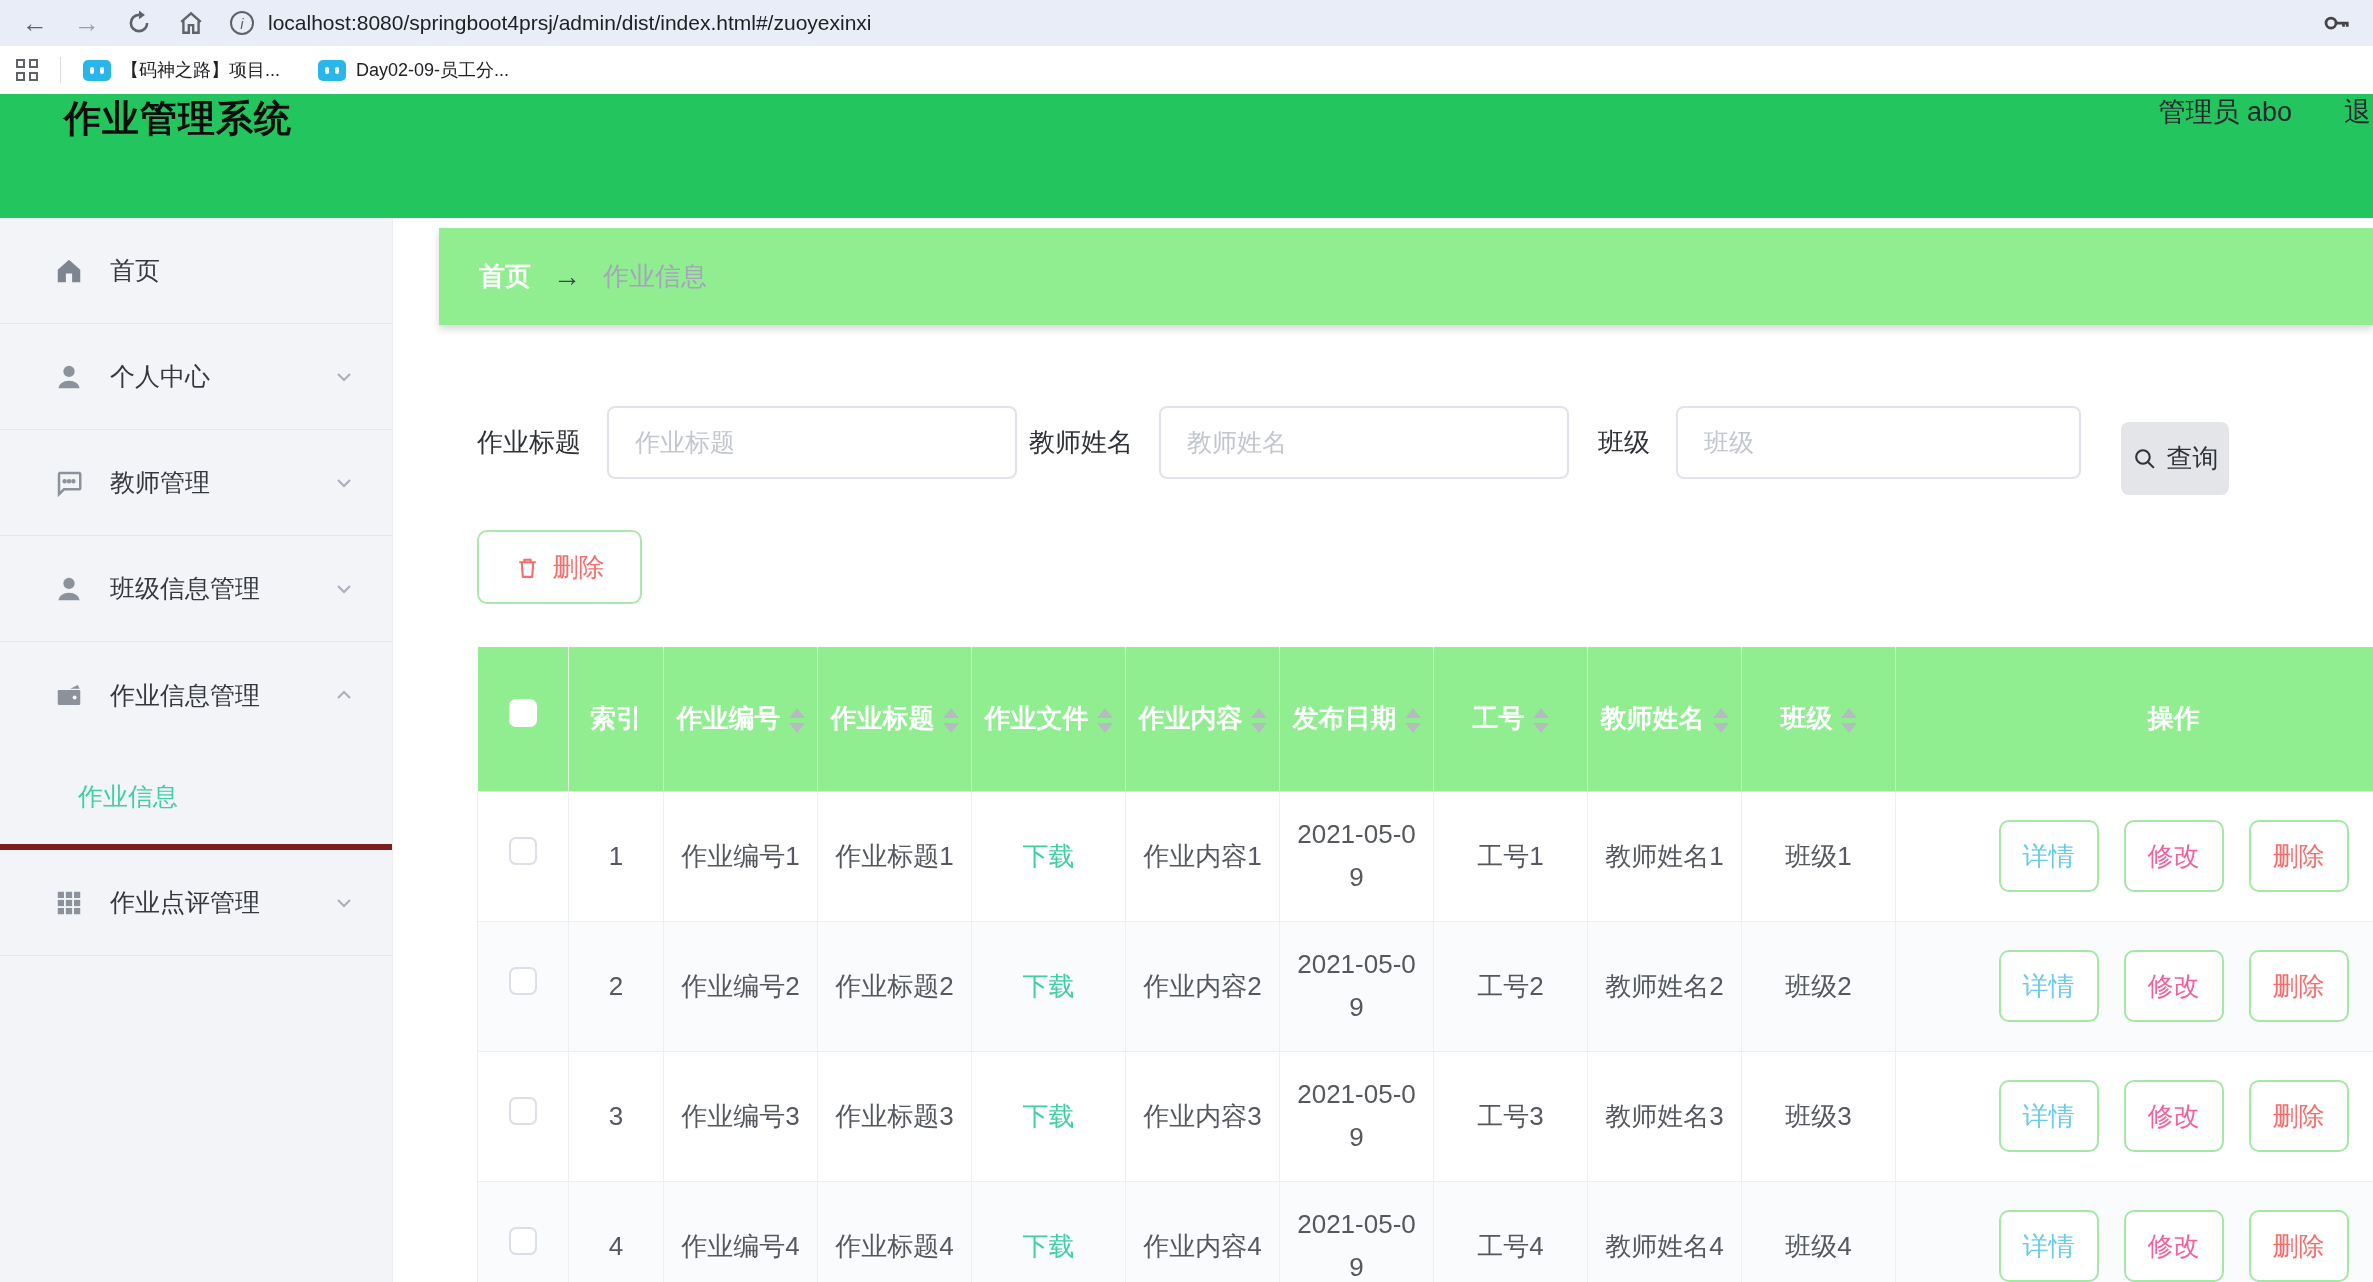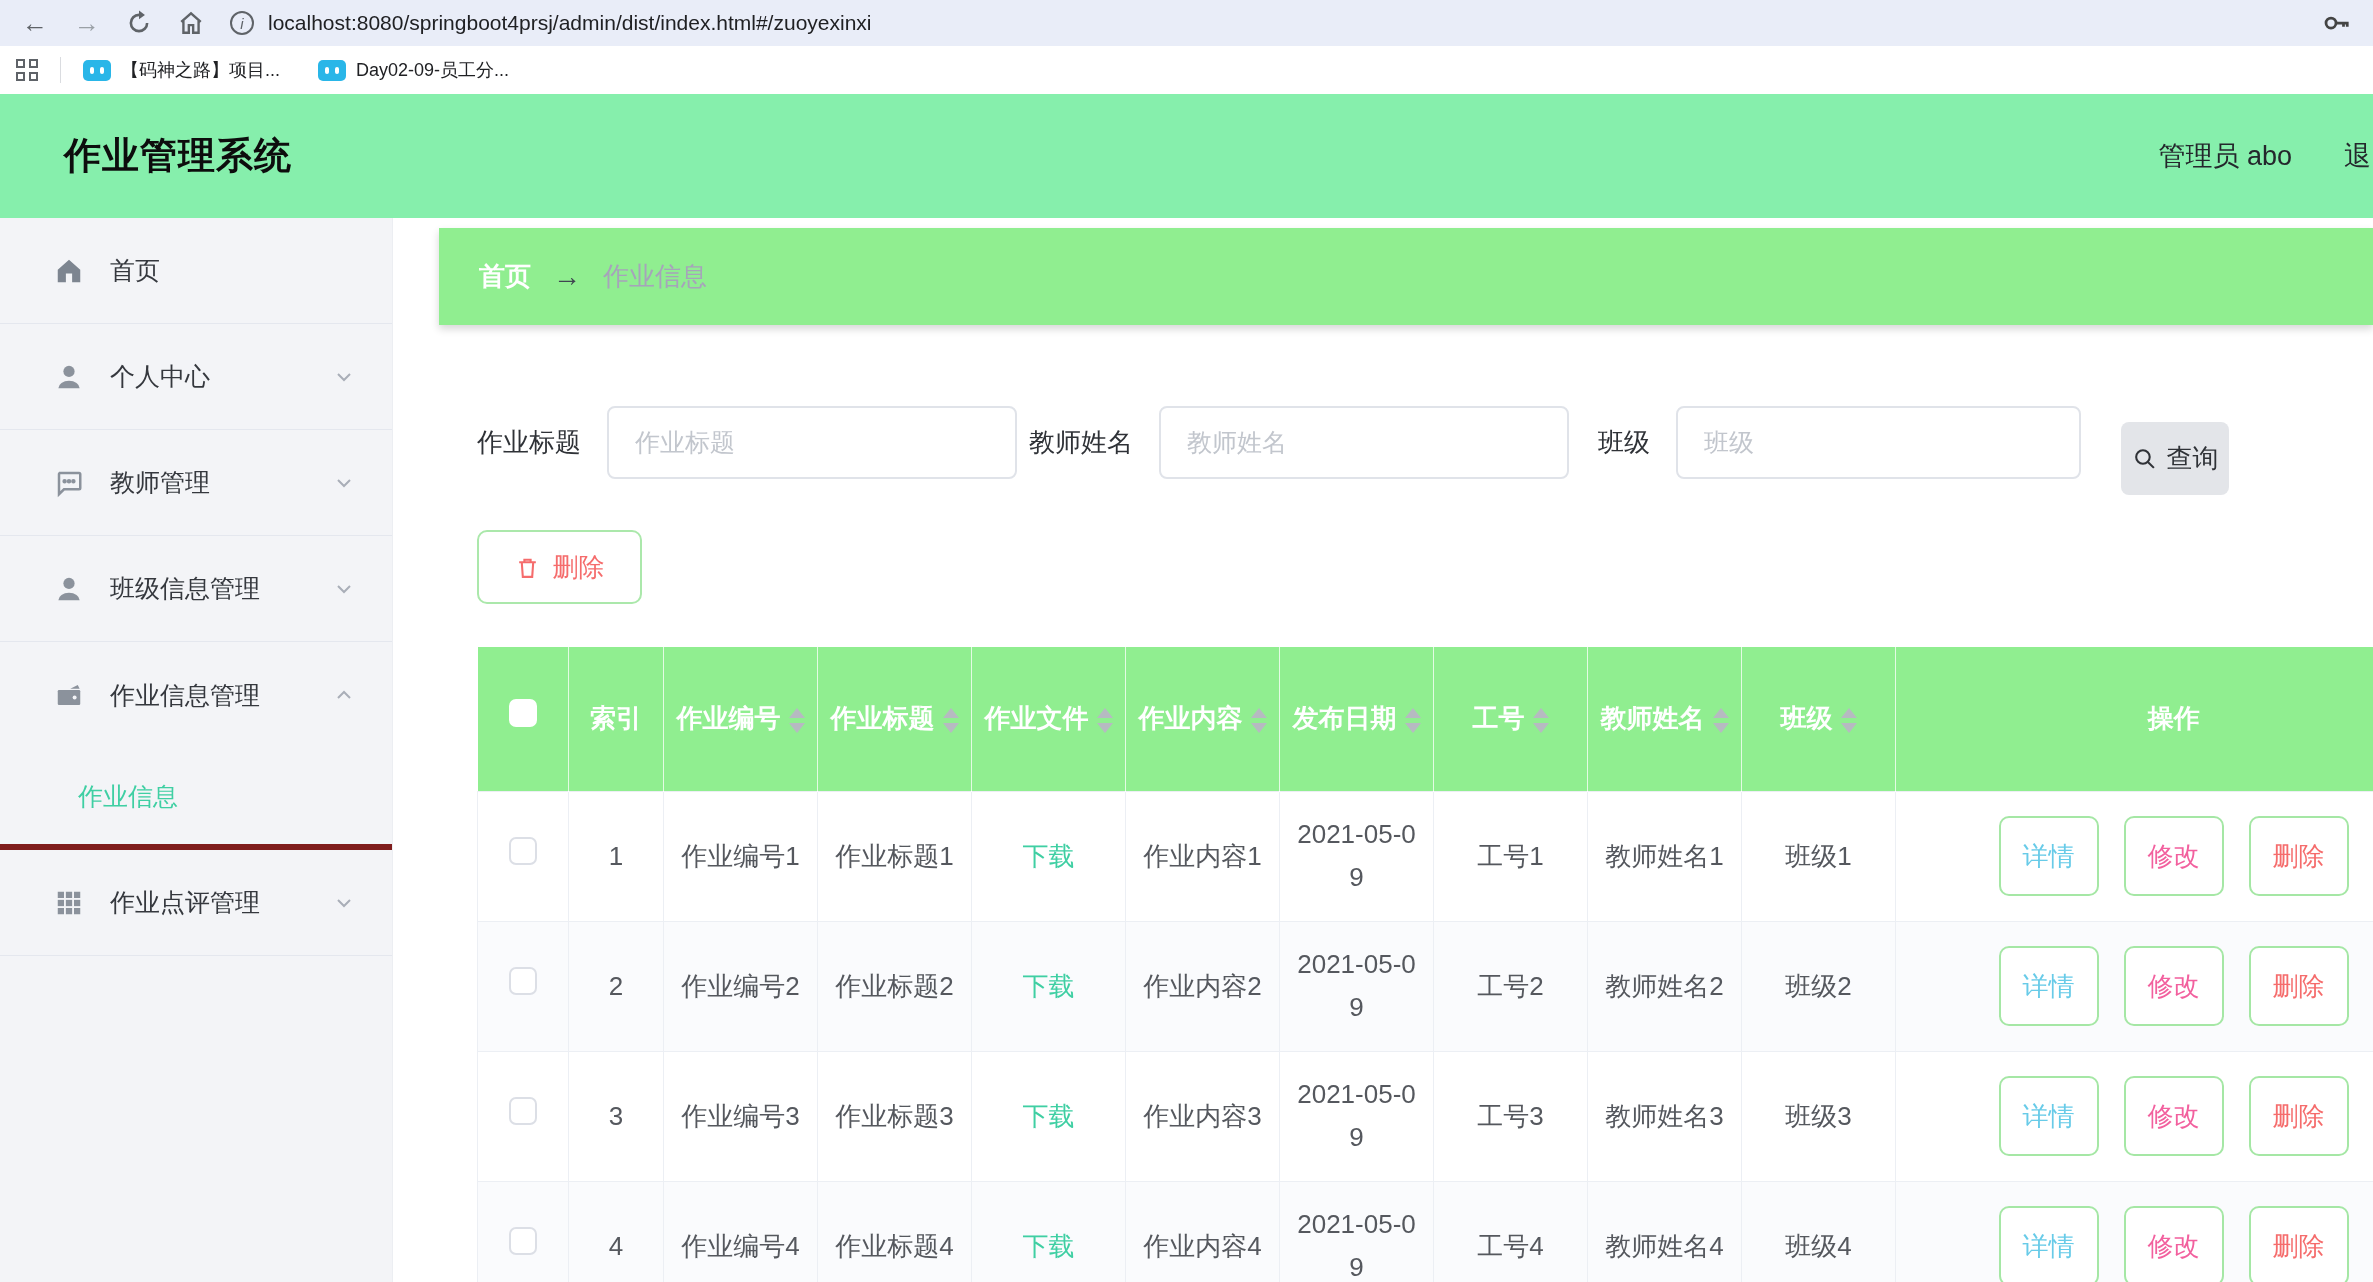--- a/index.html
+++ b/index.html
@@ -23,21 +23,21 @@
   .apps-grid span { width:9px; height:9px; border:2.5px solid #5f6368; }
   .bm-sep { width:1px; height:26px; background:#dadce0; margin:0 6px; }
   .bookmark { display:flex; align-items:center; gap:10px; font-size:18px; color:#202124;
     margin-right:22px; cursor:pointer; }
   .tv-icon { width:28px; height:21px; background:#29b6e8; border-radius:5px; position:relative; }
   .tv-icon::before, .tv-icon::after { content:""; position:absolute; top:7px; width:4px; height:7px;
     background:#fff; border-radius:2px; }
   .tv-icon::before { left:7px; } .tv-icon::after { right:7px; }
 
   
-  .app-header { height:124px; background:#86efac; display:flex; align-items:center; }
+  .app-header { height:124px; background:#22c55e; display:flex; align-items:flex-start; }
   .app-title { margin-left:64px; font-size:37px; font-weight:700; color:#0d0d0d; letter-spacing:1px; }
   .header-right { margin-left:auto; display:flex; align-items:center; gap:52px; padding-right:2px; }
   .admin-user { font-size:27px; color:#24272c; }
   .logout { font-size:27px; color:#24272c; white-space:nowrap; cursor:pointer; }
 
   
   .app-body { display:flex; height:1064px; }
   .sidebar { width:393px; background:#f3f4f7; border-right:1px solid #eceef2; }
   .menu-item { height:106px; display:flex; align-items:center; gap:26px;
     padding:0 36px 0 54px; border-bottom:1px solid #e4e7ee; font-size:25px; color:#35383e; cursor:pointer; }
@@ -92,21 +92,21 @@
   .caret-up { width:0; height:0; border:8px solid transparent; border-bottom:10px solid #b6bac1; border-top:none; }
   .caret-dn { width:0; height:0; border:8px solid transparent; border-top:10px solid #b6bac1; border-bottom:none; }
   tbody td { height:130px; border:1px solid #eceff4; font-size:26px; color:#55585e;
     text-align:center; vertical-align:middle; padding:0 10px; line-height:1.65; background:#fff; }
   tbody tr:nth-child(even) td { background:#fafbfd; }
   .cellspan { display:inline-block; max-width:128px; word-break:break-all; }
   .dl-link { color:#3fcfa3; cursor:pointer; text-decoration:none; }
   .cb { display:inline-block; width:28px; height:28px; border-radius:7px; background:#fff; cursor:pointer; }
   .cb.body-cb { border:2px solid #dcdfe6; }
   .actions { display:flex; justify-content:center; gap:25px; }
-  .act { width:100px; height:80px; background:#fff; border:2px solid #a5e7a5; border-radius:10px;
+  .act { width:100px; height:72px; background:#fff; border:2px solid #a5e7a5; border-radius:10px;
     font-size:26px; cursor:pointer; font-family:inherit; }
   .act.detail { color:#68cbe8; }
   .act.edit { color:#f2609e; }
   .act.del { color:#f56c6c; }
 
   svg { display:block; }
 </style>
 </head>
 <body>
 

